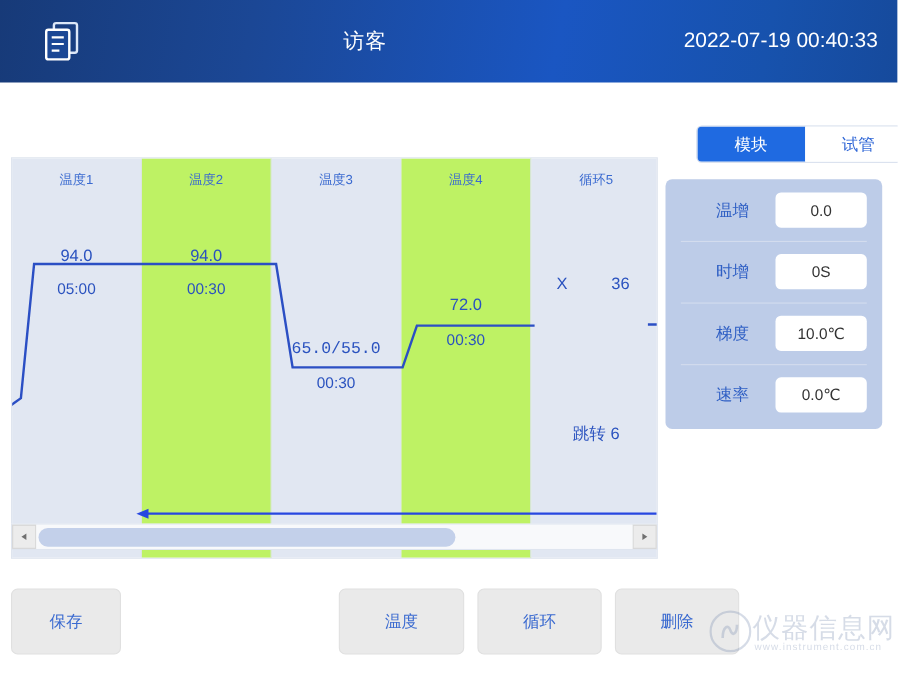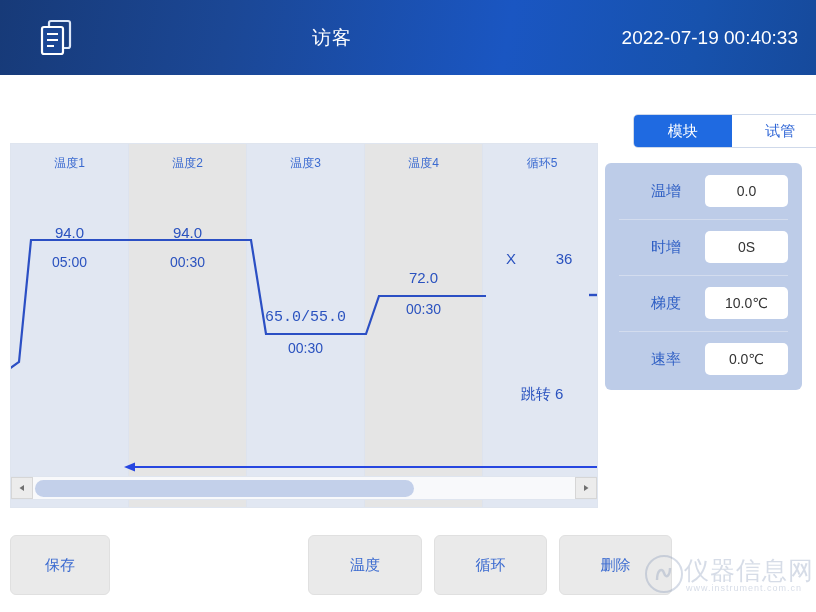--- a/index.html
+++ b/index.html
@@ -53,21 +53,21 @@
     display: flex;
   }
   .col {
     width: 118px; height: 100%;
     box-sizing: border-box;
     border-right: 1px solid #dde3ee;
     position: relative;
     flex: 0 0 118px;
   }
   .col.shade { background: #e1e7f2; }
-  .col.plain { background: #e5e5e5; }
+  .col.plain { background: #bef264; }
   .col-title {
     position: absolute; top: 11px; left: 0; width: 100%;
     text-align: center;
     color: #3a6ad0; font-size: 12px;
   }
   .cell {
     position: absolute; left: 0; width: 100%;
     text-align: center;
     color: #2a52bf; font-size: 15px;
   }

